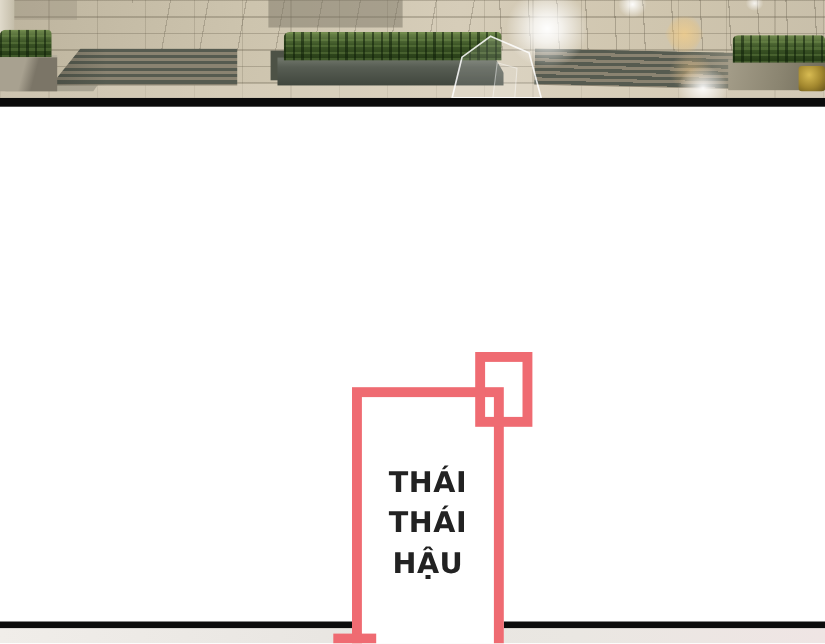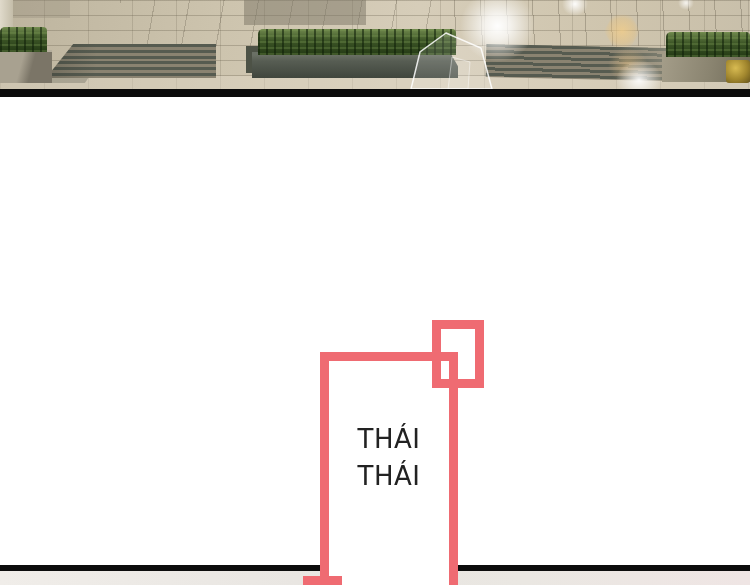--- a/index.html
+++ b/index.html
@@ -71,21 +71,21 @@
 
   
   .divider-bottom{position:absolute;left:0;top:565px;width:750px;height:6px;background:#0c0c0c;z-index:4;}
   .next-panel{position:absolute;left:0;top:571px;width:750px;height:14px;z-index:3;
         background:linear-gradient(90deg,#f0ede9,#e8e5e1 45%,#eae7e2 70%,#efe5e4);}
 
   
   .speech-bubble{position:absolute;left:320px;top:352px;width:138px;height:260px;
         box-sizing:border-box;background:#ffffff;border:9px solid #ef6b72;z-index:6;}
   .bubble-lines{padding-top:60px;display:flex;flex-direction:column;align-items:center;
-        font-size:26px;line-height:37px;font-weight:400;letter-spacing:.5px;color:#222;}
+        font-size:26px;line-height:37px;font-weight:700;letter-spacing:.5px;color:#222;}
   .corner-ornament{position:absolute;left:432px;top:320px;width:52px;height:68px;
         box-sizing:border-box;border:9px solid #ef6b72;background:transparent;z-index:7;}
   .bottom-ornament{position:absolute;left:303px;top:576px;width:39px;height:12px;
         background:#ef6b72;z-index:7;}
 </style>
 </head>
 <body>
 
 <div class="page">
 
@@ -121,18 +121,19 @@
     <div class="glow glow-low"></div>
   </div>
 
   <div class="divider-bottom"></div>
   <div class="next-panel"></div>
 
   <div class="speech-bubble">
     <div class="bubble-lines">
       <div>THÁI</div>
       <div>THÁI</div>
+      <div>HẬU</div>
     </div>
   </div>
   <div class="corner-ornament"></div>
   <div class="bottom-ornament"></div>
 
 </div>
 
 </body></html>

